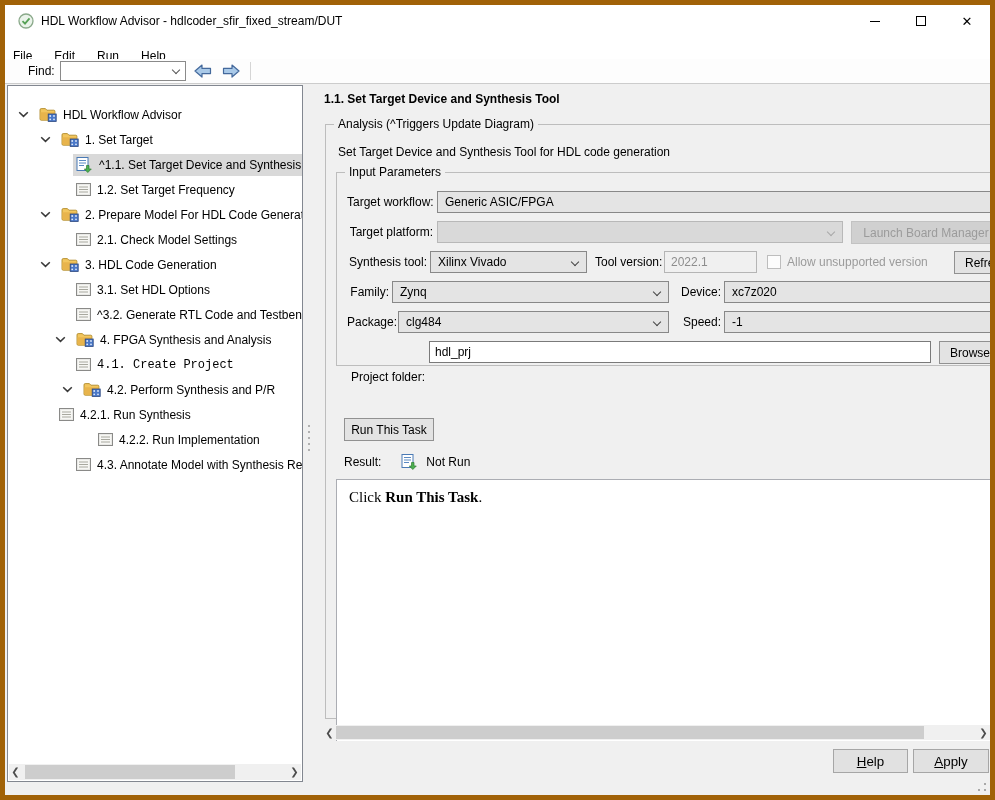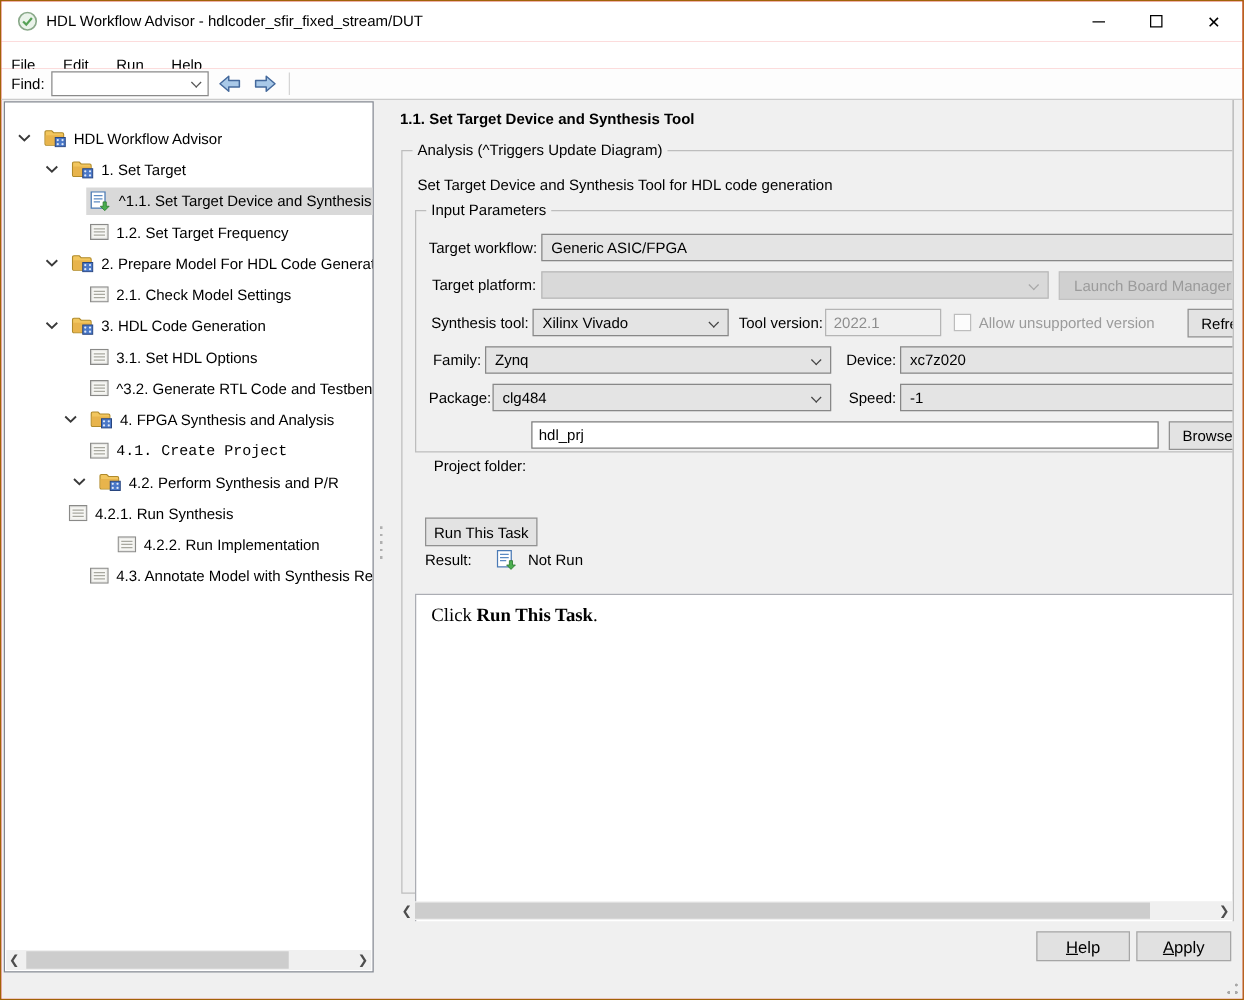--- a/index.html
+++ b/index.html
@@ -1,36 +1,36 @@
 <!DOCTYPE html>
 <html><head>
 <meta charset="utf-8">
 <style>
   * { margin:0; padding:0; box-sizing:border-box; }
   html,body { width:995px; height:800px; }
   body { font-family:"Liberation Sans", sans-serif; font-size:12px; color:#000; background:#f0f0f0; }
-  .window { position:relative; width:995px; height:800px; border:1px solid #a16207; background:#ef4444; overflow:hidden; }
+  .window { position:relative; width:995px; height:800px; border:5px solid #a16207; background:#4c1d95; overflow:hidden; }
 
   
   .titlebar { position:absolute; left:0; top:0; width:100%; height:32px; background:#ffffff; }
   .app-icon { position:absolute; left:13px; top:8px; width:16px; height:16px; }
   .title-text { position:absolute; left:36px; top:0; line-height:32px; font-size:12px; white-space:nowrap; }
   .win-btn { position:absolute; top:0; width:46px; height:32px; display:flex; align-items:center; justify-content:center; }
   .btn-min { right:92px; } .btn-max { right:46px; } .btn-close { right:0; }
   .glyph-min { width:10px; height:1px; background:#000; display:block; }
   .glyph-max { width:10px; height:10px; border:1px solid #000; display:block; }
   .glyph-close { font-size:13px; line-height:1; }
 
   
   .menubar { position:absolute; left:0; top:32px; width:100%; height:22px; background:#ffffff; display:flex; align-items:center; padding-left:8px; }
   .menu-item { padding:0 10px 0 0; margin-right:12px; cursor:default;margin-top:16px; }
 
   
   .findbar { position:absolute; left:0; top:54px; width:100%; height:25px; background:#fdfdfd; border-bottom:1px solid #cccccc; display:flex; align-items:center; }
-  .find-label { margin-left:8px; margin-right:5px; }
+  .find-label { margin-left:23px; margin-right:5px; }
   .find-combo { position:relative; width:126px; height:20px; background:#fff; border:1px solid #8a8a8a; }
   .find-input { position:absolute; left:2px; top:1px; width:104px; height:16px; border:none; outline:none; font-family:"Liberation Sans",sans-serif; font-size:12px; }
   .combo-chevron { position:absolute; right:6px; top:5px; width:6px; height:6px; border-right:1.4px solid #555; border-bottom:1.4px solid #555; transform:rotate(45deg); }
   .nav-arrow { margin-left:6px; width:22px; height:18px; display:flex; align-items:center; justify-content:center; }
   .tb-sep { width:1px; height:18px; background:#d5d5d5; margin-left:8px; }
 
   
   .main { position:absolute; left:0; top:79px; width:995px; height:721px; background:#f0f0f0; }
 
   
@@ -68,21 +68,21 @@
   .combo.disabled { background:#d9d9d9; border-color:#b8b8b8; color:#9b9b9b; }
   .combo.disabled .cc { border-color:#a8a8a8; }
   .tbox { position:absolute; height:22px; border:1px solid #b5b5b5; background:#f0f0f0; color:#8d8d8d; display:flex; align-items:center; padding:0 6px; }
   .tbox-white { position:absolute; height:22px; border:1px solid #7a7a7a; background:#ffffff; display:flex; align-items:center; padding:0 5px; }
   .btn { position:absolute; height:23px; background:#e3e3e3; border:1px solid #919191; font-family:"Liberation Sans",sans-serif; font-size:12px; color:#000; display:flex; align-items:center; justify-content:center; white-space:nowrap; }
   .btn.disabled { background:#d0d0d0; border-color:#c2c2c2; color:#9b9b9b; }
   .checkbox { position:absolute; width:14px; height:14px; background:#fcfcfc; border:1px solid #bdbdbd; }
   .dim { color:#9b9b9b; }
 
   .run-btn { left:18px; top:293px; width:90px; }
-  .result-row { position:absolute; left:18px; top:318px; height:18px; display:flex; align-items:center; }
+  .result-row { position:absolute; left:18px; top:328px; height:18px; display:flex; align-items:center; }
   .result-icon { margin-left:20px; margin-right:8px; display:flex; }
   .output-box { position:absolute; left:10px; top:354px; width:700px; height:278px; background:#ffffff; border:1px solid #abadb3; padding:9px 12px; font-family:"Liberation Serif", serif; font-size:15px; }
 
   
   .hscroll { position:absolute; height:15px; background:#f0f0f0; }
   .hs-right { left:6px; top:641px; width:667px; }
   .hs-arrow { position:absolute; top:0; width:13px; height:15px; display:flex; align-items:center; justify-content:center; font-size:10px; color:#4d4d4d; }
   .hs-left-a { left:0; } .hs-right-a { right:0; }
   .hs-thumb { position:absolute; top:1px; height:13px; background:#cdcdcd; }
   .tree-hscroll { position:absolute; left:1px; bottom:1px; width:292px; height:16px; background:#f0f0f0; }

